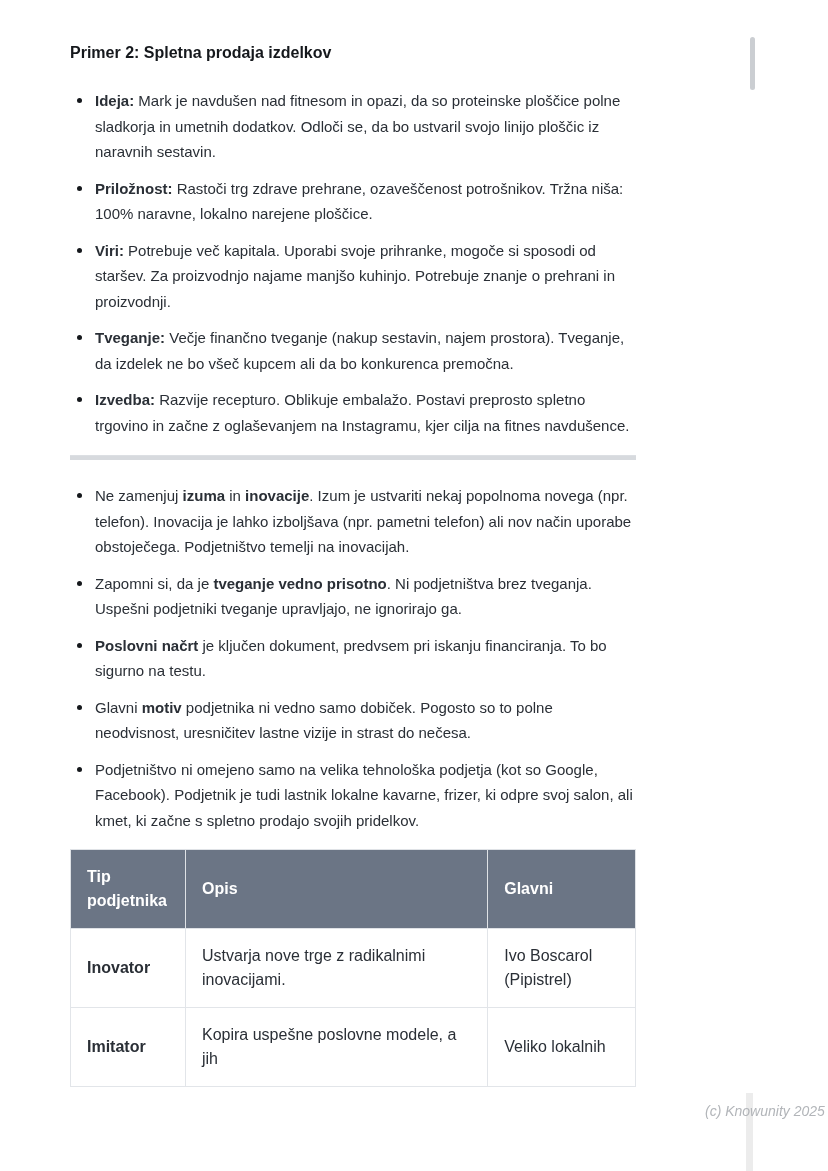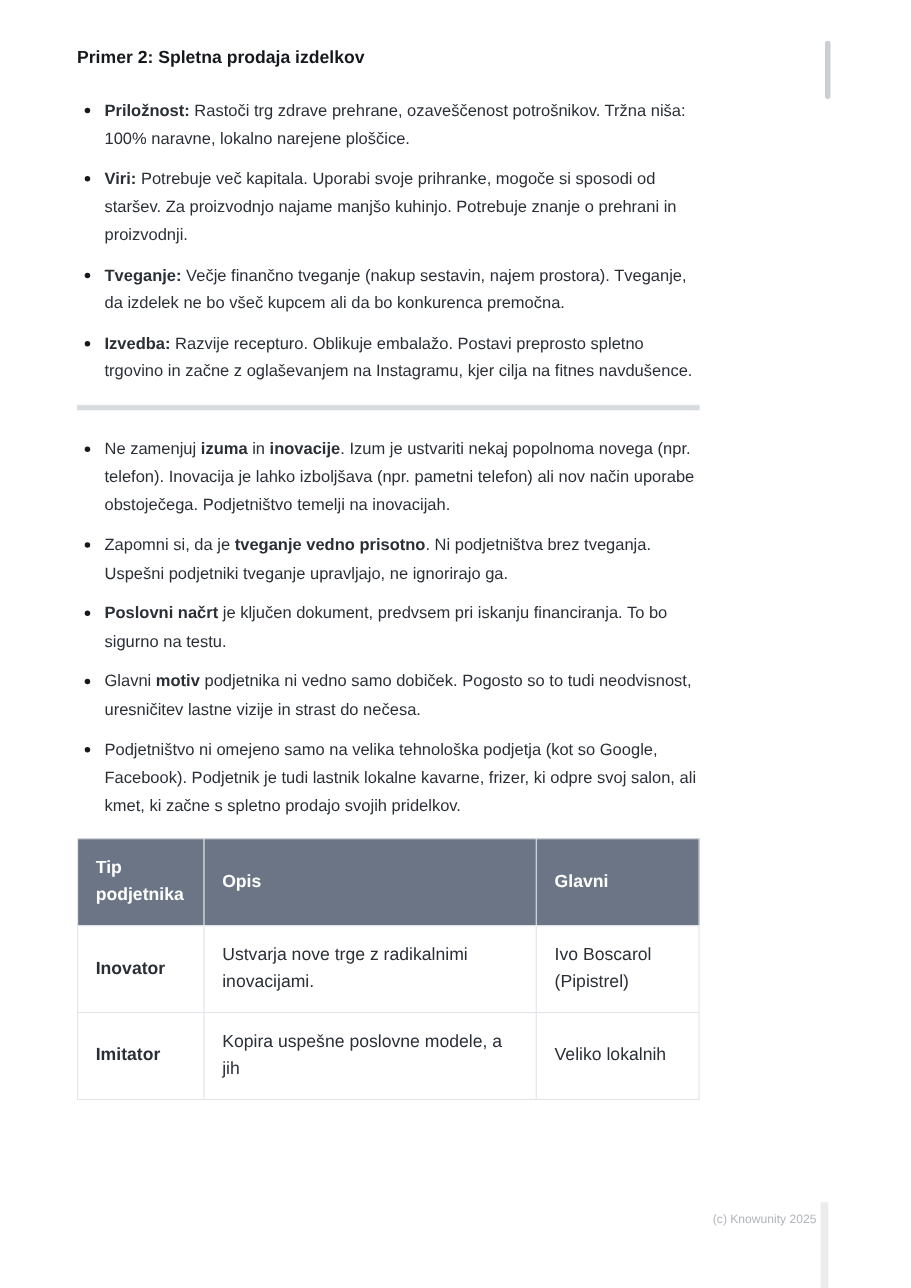--- a/index.html
+++ b/index.html
@@ -76,25 +76,26 @@
     background:#ffffff;
     color:#2a2f36;
     vertical-align:middle;
     padding:15px 16px;
     line-height:24px;
     border:1px solid #e2e5e9;
   }
   td.cell-bold { font-weight:700; color:#15181c; }
   .watermark {
     position:absolute;
-    left:648px; top:1103px;
-    font-size:11px;
+    left:705px; top:1103px;
+    font-size:14px;
     color:#b2b5b9;
     z-index:3;
     white-space:nowrap;
+    font-style:italic;
   }
   .scrollbar-thumb {
     position:absolute;
     left:750px; top:37px;
     width:5px; height:53px;
     background:#cbced2;
     border-radius:3px;
     z-index:4;
   }
   .edge-bar {
@@ -106,36 +107,37 @@
   }
 </style>
 </head>
 <body>
 
 <div class="content">
 
   <h3 class="case-heading">Primer 2: Spletna prodaja izdelkov</h3>
 
   <ul class="bullets">
+    <li><span class="b">Ideja:</span><span> Mark je navdušen nad fitnesom in opazi, da so proteinske ploščice polne sladkorja in umetnih dodatkov. Odloči se, da bo ustvaril svojo linijo ploščic iz naravnih sestavin.</span></li>
     <li><span class="b">Priložnost:</span><span> Rastoči trg zdrave prehrane, ozaveščenost potrošnikov. Tržna niša: 100% naravne, lokalno narejene ploščice.</span></li>
     <li><span class="b">Viri:</span><span> Potrebuje več kapitala. Uporabi svoje prihranke, mogoče si sposodi od staršev. Za proizvodnjo najame manjšo kuhinjo. Potrebuje znanje o prehrani in proizvodnji.</span></li>
     <li><span class="b">Tveganje:</span><span> Večje finančno tveganje (nakup sestavin, najem prostora). Tveganje, da izdelek ne bo všeč kupcem ali da bo konkurenca premočna.</span></li>
     <li><span class="b">Izvedba:</span><span> Razvije recepturo. Oblikuje embalažo. Postavi preprosto spletno trgovino in začne z oglaševanjem na Instagramu, kjer cilja na fitnes navdušence.</span></li>
   </ul>
 
   <div class="divider-thin"></div>
 
 
   <div class="divider-thick"></div>
 
   <ul class="bullets">
     <li><span>Ne zamenjuj </span><span class="b">izuma</span><span> in </span><span class="b">inovacije</span><span>. Izum je ustvariti nekaj popolnoma novega (npr. telefon). Inovacija je lahko izboljšava (npr. pametni telefon) ali nov način uporabe obstoječega. Podjetništvo temelji na inovacijah.</span></li>
     <li><span>Zapomni si, da je </span><span class="b">tveganje vedno prisotno</span><span>. Ni podjetništva brez tveganja. Uspešni podjetniki tveganje upravljajo, ne ignorirajo ga.</span></li>
     <li><span class="b">Poslovni načrt</span><span> je ključen dokument, predvsem pri iskanju financiranja. To bo sigurno na testu.</span></li>
-    <li><span>Glavni </span><span class="b">motiv</span><span> podjetnika ni vedno samo dobiček. Pogosto so to tudi neodvisnost, uresničitev lastne vizije in strast do nečesa.</span></li>
+    <li><span>Glavni </span><span class="b">motiv</span><span> podjetnika ni vedno samo dobiček. Pogosto so to polne neodvisnost, uresničitev lastne vizije in strast do nečesa.</span></li>
     <li><span>Podjetništvo ni omejeno samo na velika tehnološka podjetja (kot so Google, Facebook). Podjetnik je tudi lastnik lokalne kavarne, frizer, ki odpre svoj salon, ali kmet, ki začne s spletno prodajo svojih pridelkov.</span></li>
   </ul>
 
   <table class="types">
     <colgroup>
       <col style="width:115px">
       <col style="width:303px">
       <col style="width:148px">
     </colgroup>
     <thead>

